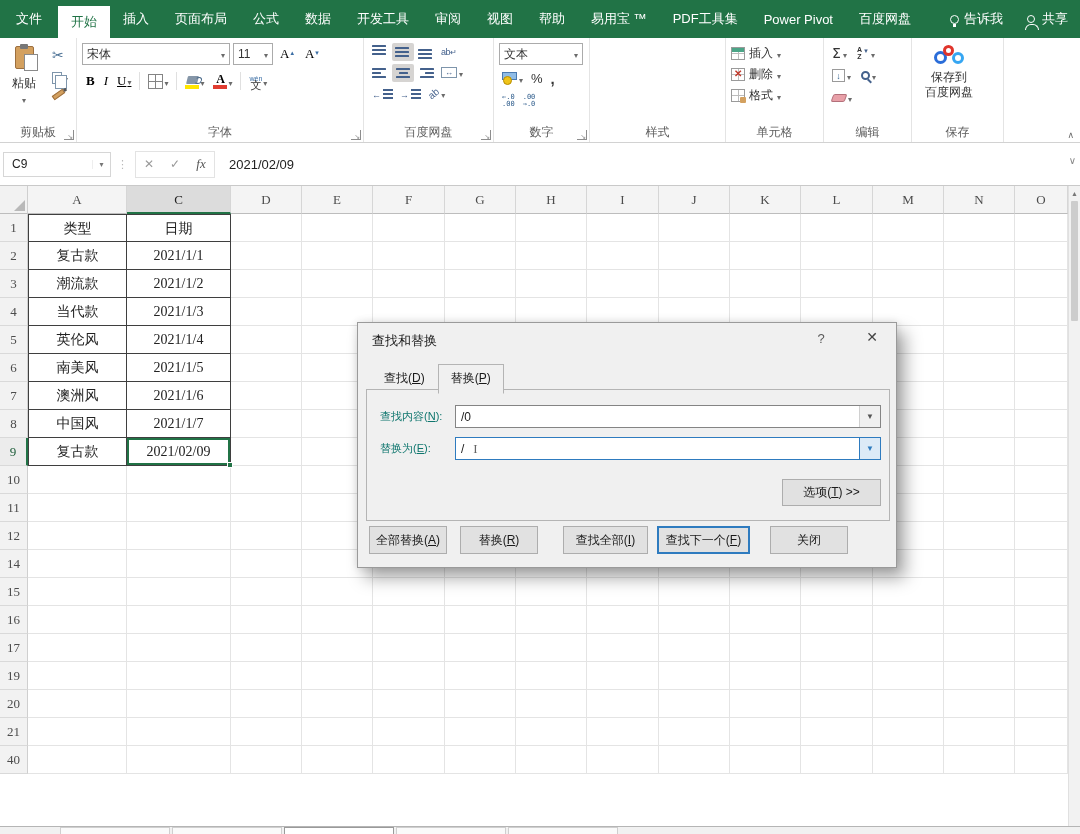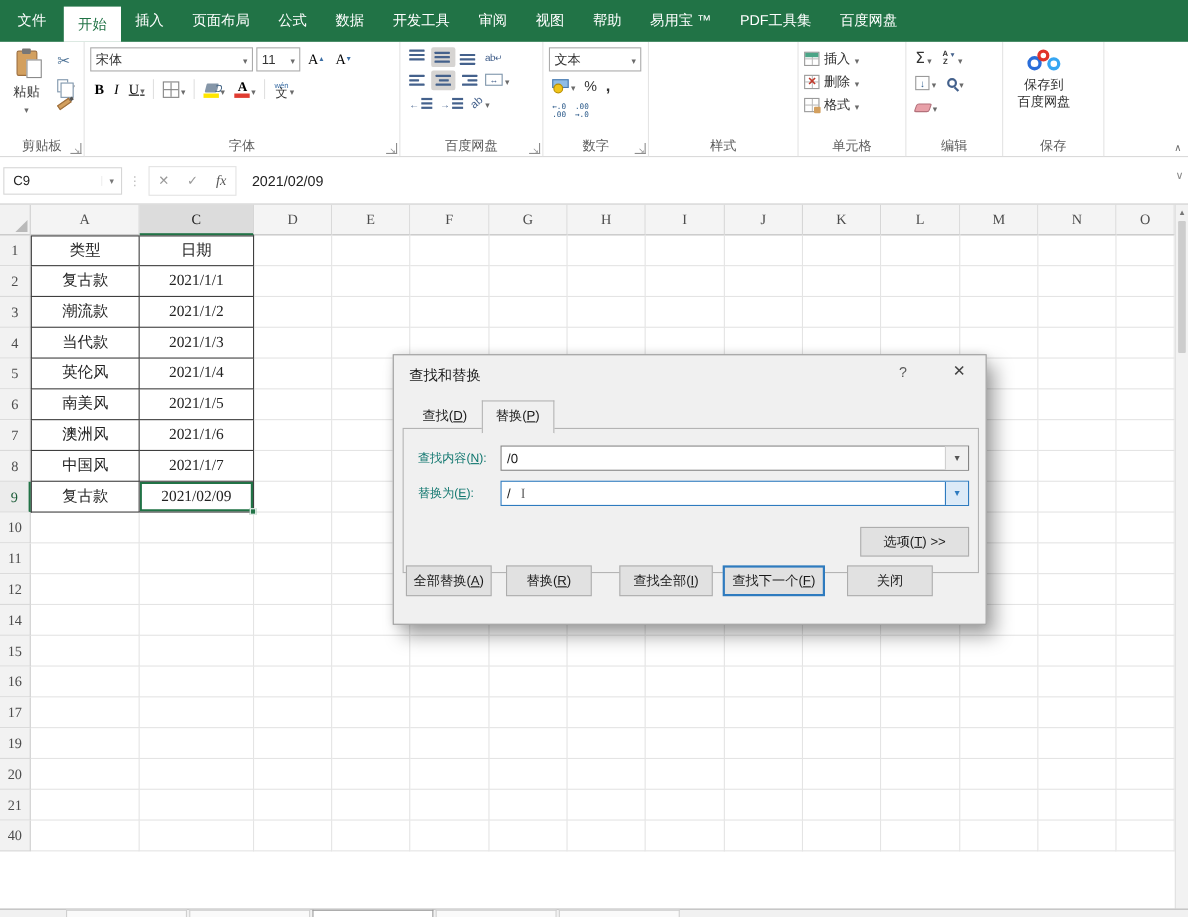--- a/index.html
+++ b/index.html
@@ -182,21 +182,21 @@
   .dlg-tab.active { background:#f0f0f0; border-color:#b4b4b4; border-bottom-color:#f0f0f0; position:relative; z-index:3; }
   .dlg-frame { position:absolute; left:8px; top:66px; width:524px; height:132px; border:1px solid #b4b4b4; }
   .dlg-label { position:absolute; left:22px; font-size:11px; color:#0f766e; }
   .dcombo { position:absolute; left:97px; width:426px; height:23px; background:#fff; border:1px solid #848484; display:flex; align-items:center; }
   .dcombo .val { flex:1; padding-left:5px; font-size:12px; color:#1a1a1a; }
   .dcombo .cdd { width:21px; height:100%; background:#f0f0f0; border-left:1px solid #d0d0d0; display:flex; align-items:center; justify-content:center; color:#555; font-size:8px; }
   .dcombo.focused { border-color:#2e7bbf; }
   .dcombo.focused .cdd { background:#dceaf7; border-left:1px solid #2e7bbf; color:#2e7bbf; }
   .ibeam { font-family:"Liberation Serif",serif; color:#666; font-size:13px; margin-left:9px; }
   .dlg-options { position:absolute; left:424px; top:156px; width:99px; height:27px; background:#e1e1e1; border:1px solid #adadad; font-size:12px; color:#1a1a1a; cursor:default; }
-  .dlg-btnrow { position:absolute; left:0; top:191px; width:100%; height:39px; }
+  .dlg-btnrow { position:absolute; left:0; top:203px; width:100%; height:39px; }
   .dbtn { position:absolute; height:28px; background:#e1e1e1; border:1px solid #adadad; font-size:12px; color:#1a1a1a; cursor:default; }
   .dbtn.focused { border:2px solid #2e7bbf; }
   u { text-decoration:underline; }
 </style>
 </head>
 <body>
 
 <div id="app">
 
   <div class="tabbar">
@@ -206,22 +206,33 @@
         <div class="rtab">插入</div>
         <div class="rtab">页面布局</div>
         <div class="rtab">公式</div>
         <div class="rtab">数据</div>
         <div class="rtab">开发工具</div>
         <div class="rtab">审阅</div>
         <div class="rtab">视图</div>
         <div class="rtab">帮助</div>
         <div class="rtab">易用宝 ™</div>
         <div class="rtab">PDF工具集</div>
+        <div class="rtab">Power Pivot</div>
         <div class="rtab">百度网盘</div>
       </div>
+    <div class="tabbar-right">
+      <div class="tellme">
+        <span class="bulb-icon"></span>
+        <span>告诉我</span>
+      </div>
+      <div class="share">
+        <span class="person-icon"></span>
+        <span>共享</span>
+      </div>
+    </div>
   </div>
 
   <div class="ribbon">
 
     <div class="rgroup">
       <div class="clip-content">
         <div class="paste-btn">
           <span class="icon-clipboard"></span>
           <span class="paste-label">粘贴</span>
           <span class="dd"></span>

